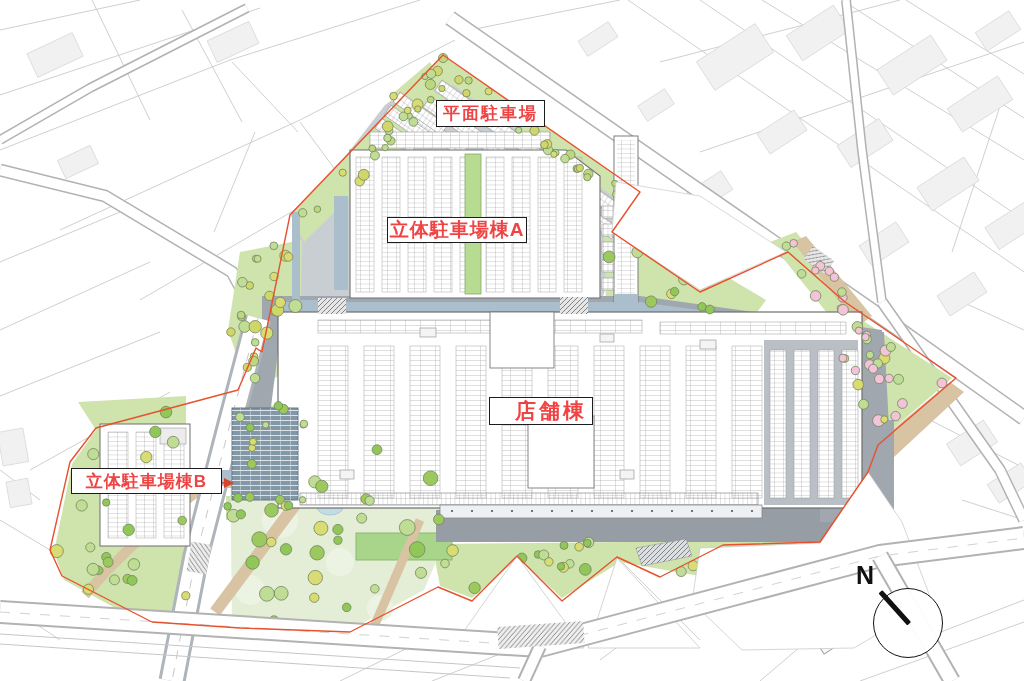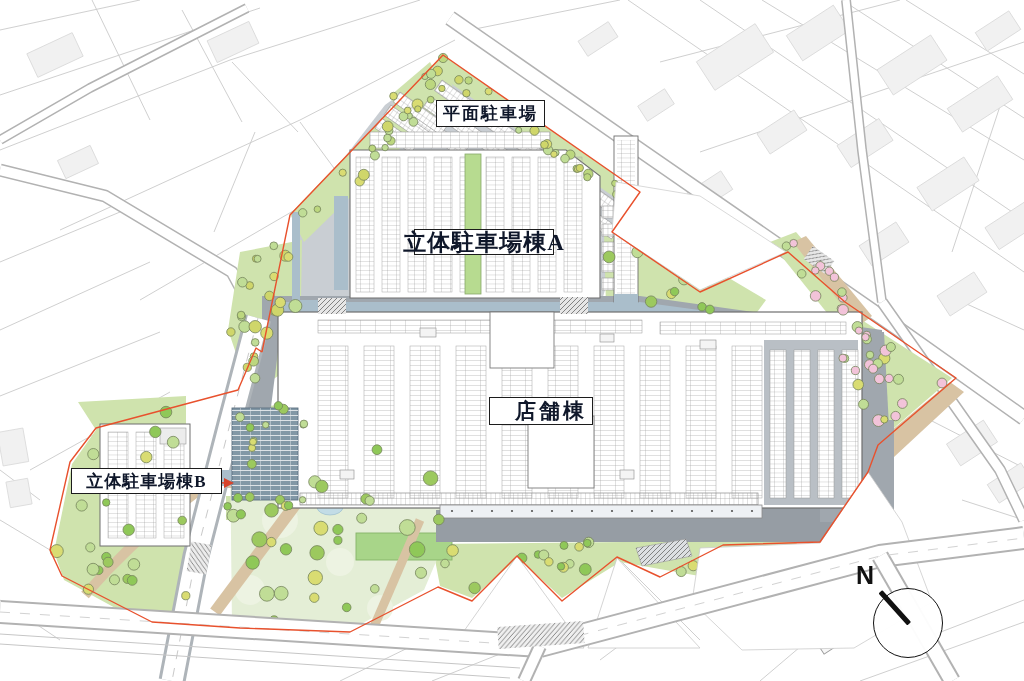--- a/index.html
+++ b/index.html
@@ -1,23 +1,23 @@
 <!DOCTYPE html>
 <html><head>
 <meta charset="utf-8">
 <style>
   html,body{margin:0;padding:0;background:#fff;}
   .stage{position:relative;width:1024px;height:681px;overflow:hidden;background:#fff;
          font-family:"Liberation Sans","DejaVu Sans",sans-serif;}
   .stage svg{position:absolute;left:0;top:0;}
   .plan-label{position:absolute;display:flex;align-items:center;justify-content:center;
-    background:#fff;border:1.6px solid #1c1c1c;color:#0f172a;box-sizing:border-box;
-    white-space:nowrap;font-weight:600;z-index:5;font-family:Liberation Serif, serif;}
+    background:#fff;border:1.6px solid #1c1c1c;color:#ef4444;box-sizing:border-box;
+    white-space:nowrap;font-weight:600;z-index:5;}
   .lbl-surface{left:436px;top:100px;width:109px;height:27px;font-size:17px;letter-spacing:2px;}
-  .lbl-a{left:414px;top:217px;width:140px;height:26px;font-size:23px;letter-spacing:1px;margin-top:12px;}
+  .lbl-a{left:387px;top:217px;width:140px;height:26px;font-size:19px;letter-spacing:1px;}
   .lbl-store{left:489px;top:397px;width:104px;height:28px;font-size:21px;letter-spacing:3px;padding-left:20px;}
   .lbl-b{left:71px;top:468px;width:151px;height:26px;font-size:17px;letter-spacing:1px;}
   .compass{position:absolute;left:873px;top:588px;width:70px;height:70px;border:1.7px solid #111;
     border-radius:50%;background:rgba(255,255,255,.96);box-sizing:border-box;z-index:4;}
   .needle{position:absolute;left:906px;top:581px;width:5px;height:43px;background:#111;
     transform:rotate(-42deg);transform-origin:2.5px 42px;border-radius:1px;z-index:5;}
   .north-n{position:absolute;left:845px;top:561px;width:40px;text-align:center;color:#111;
     font-size:25px;font-weight:600;z-index:5;}
 </style>
 </head>

